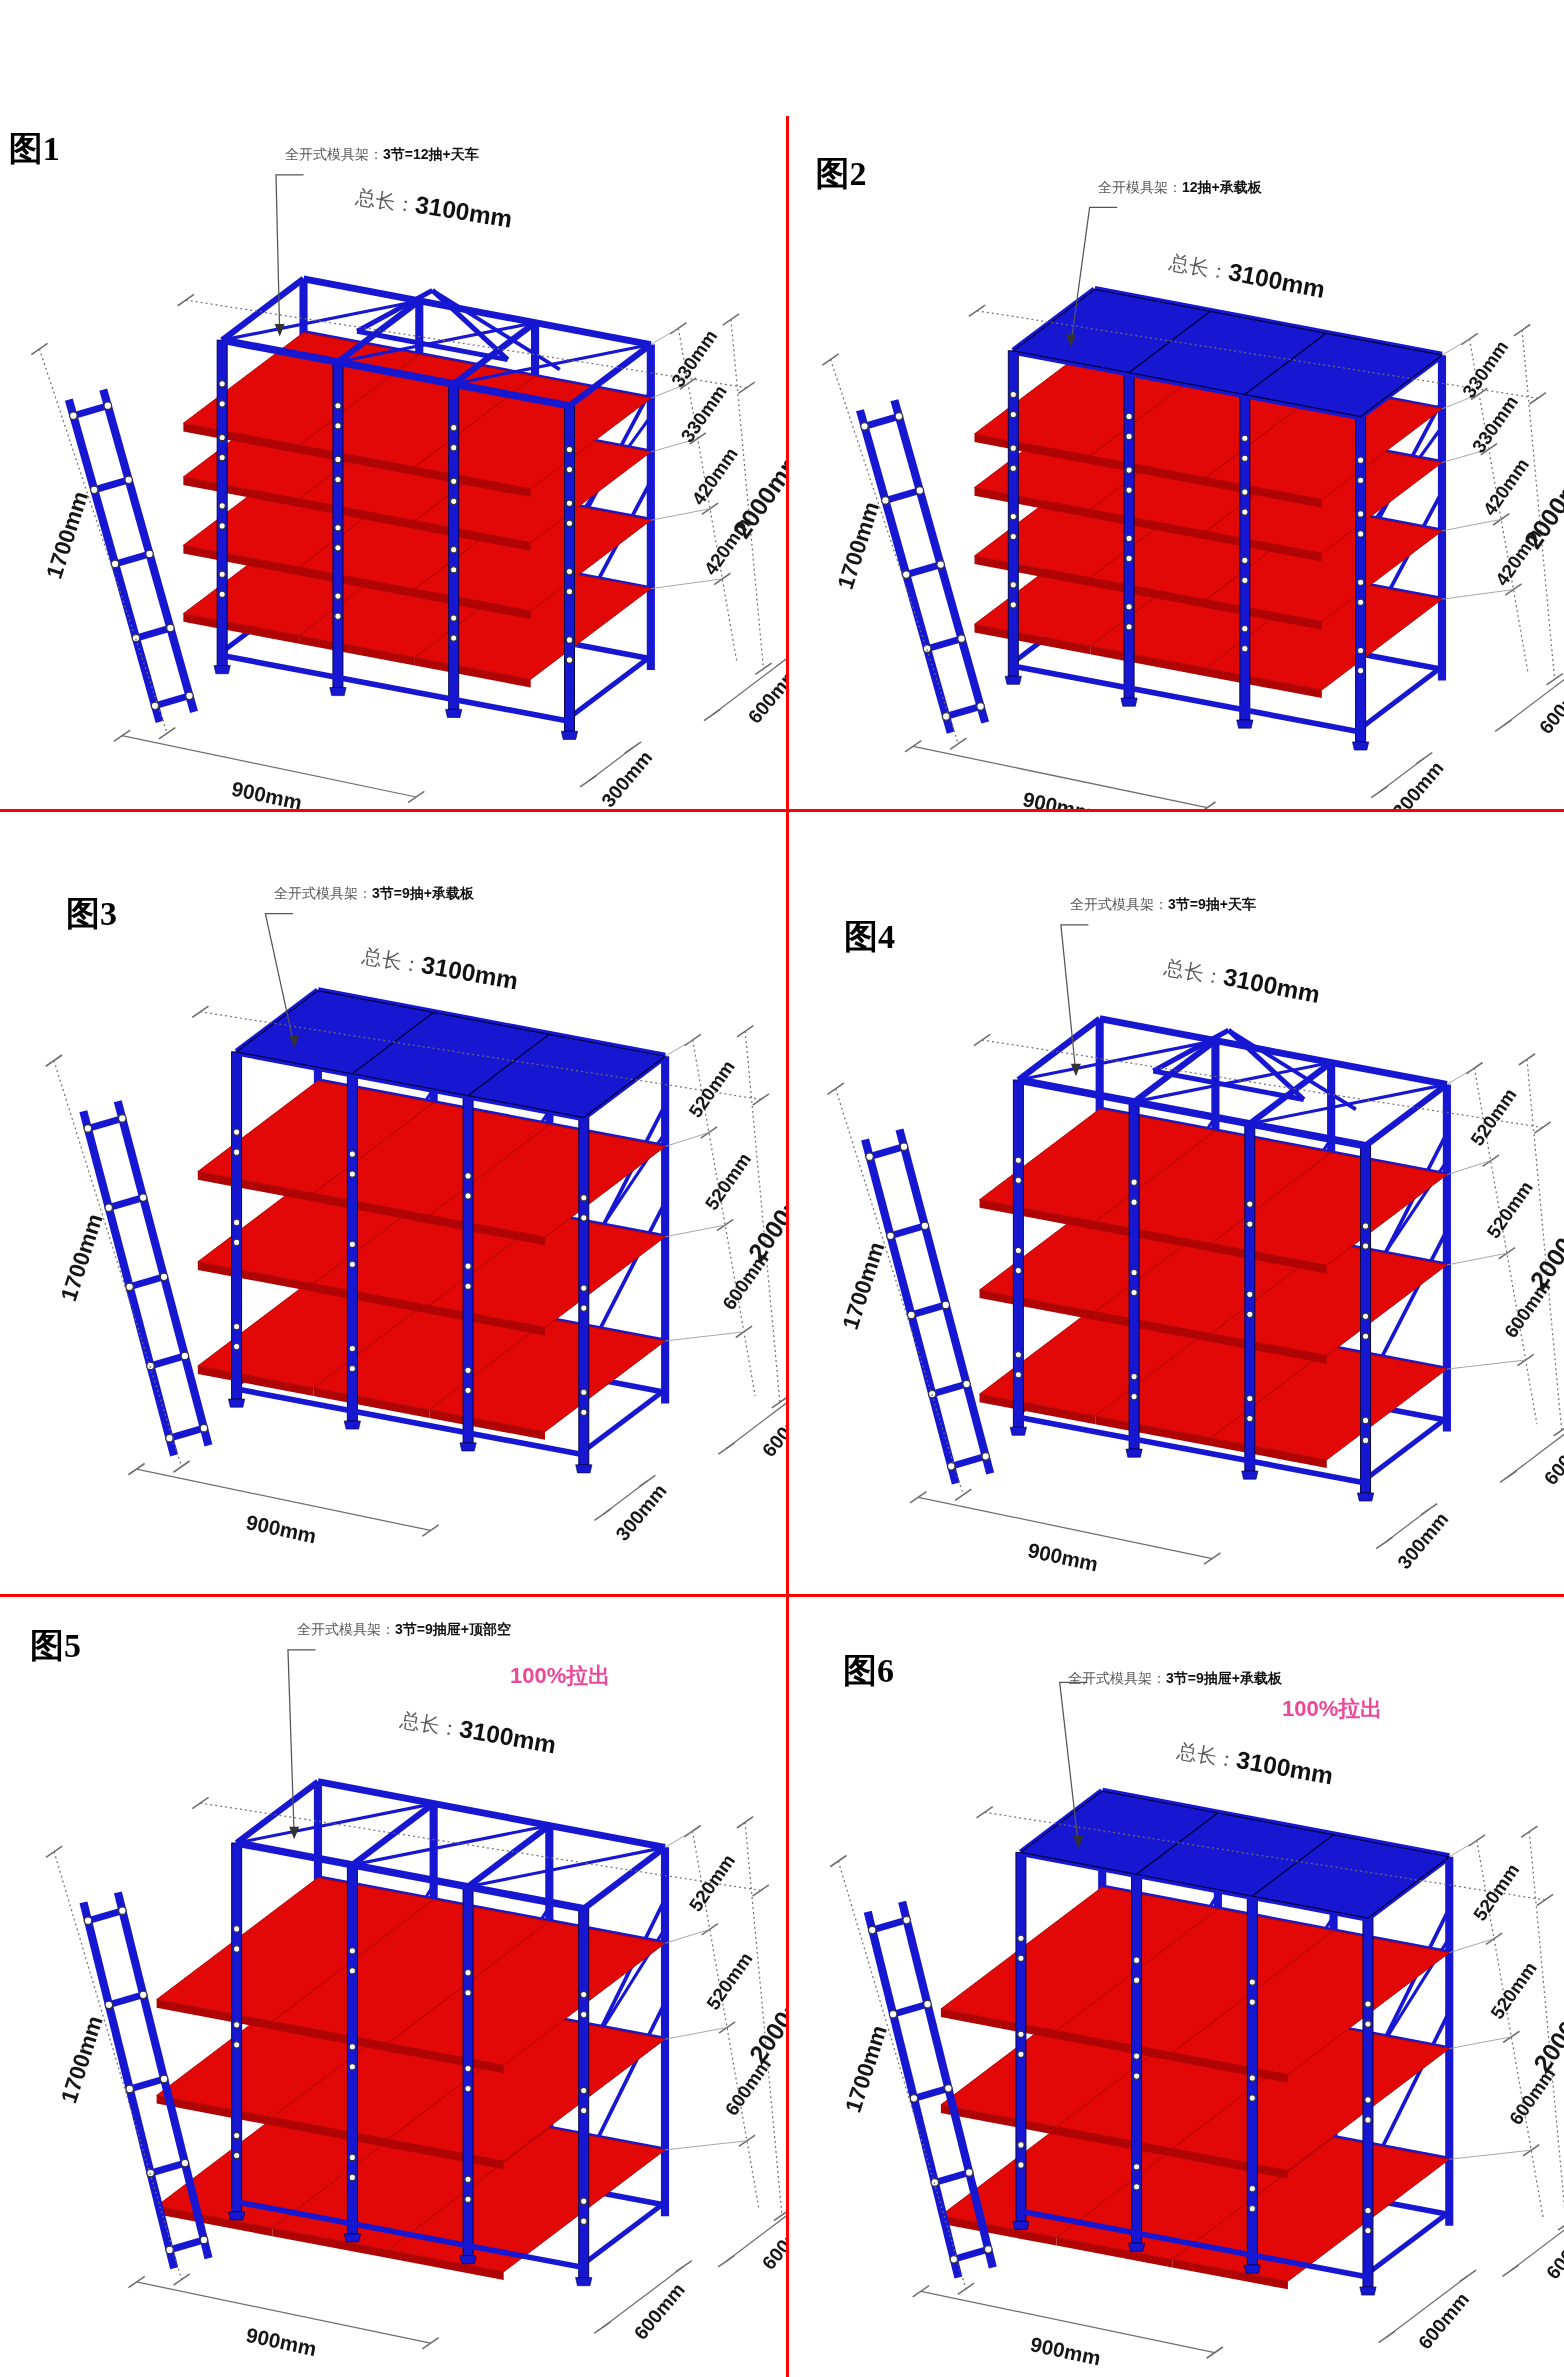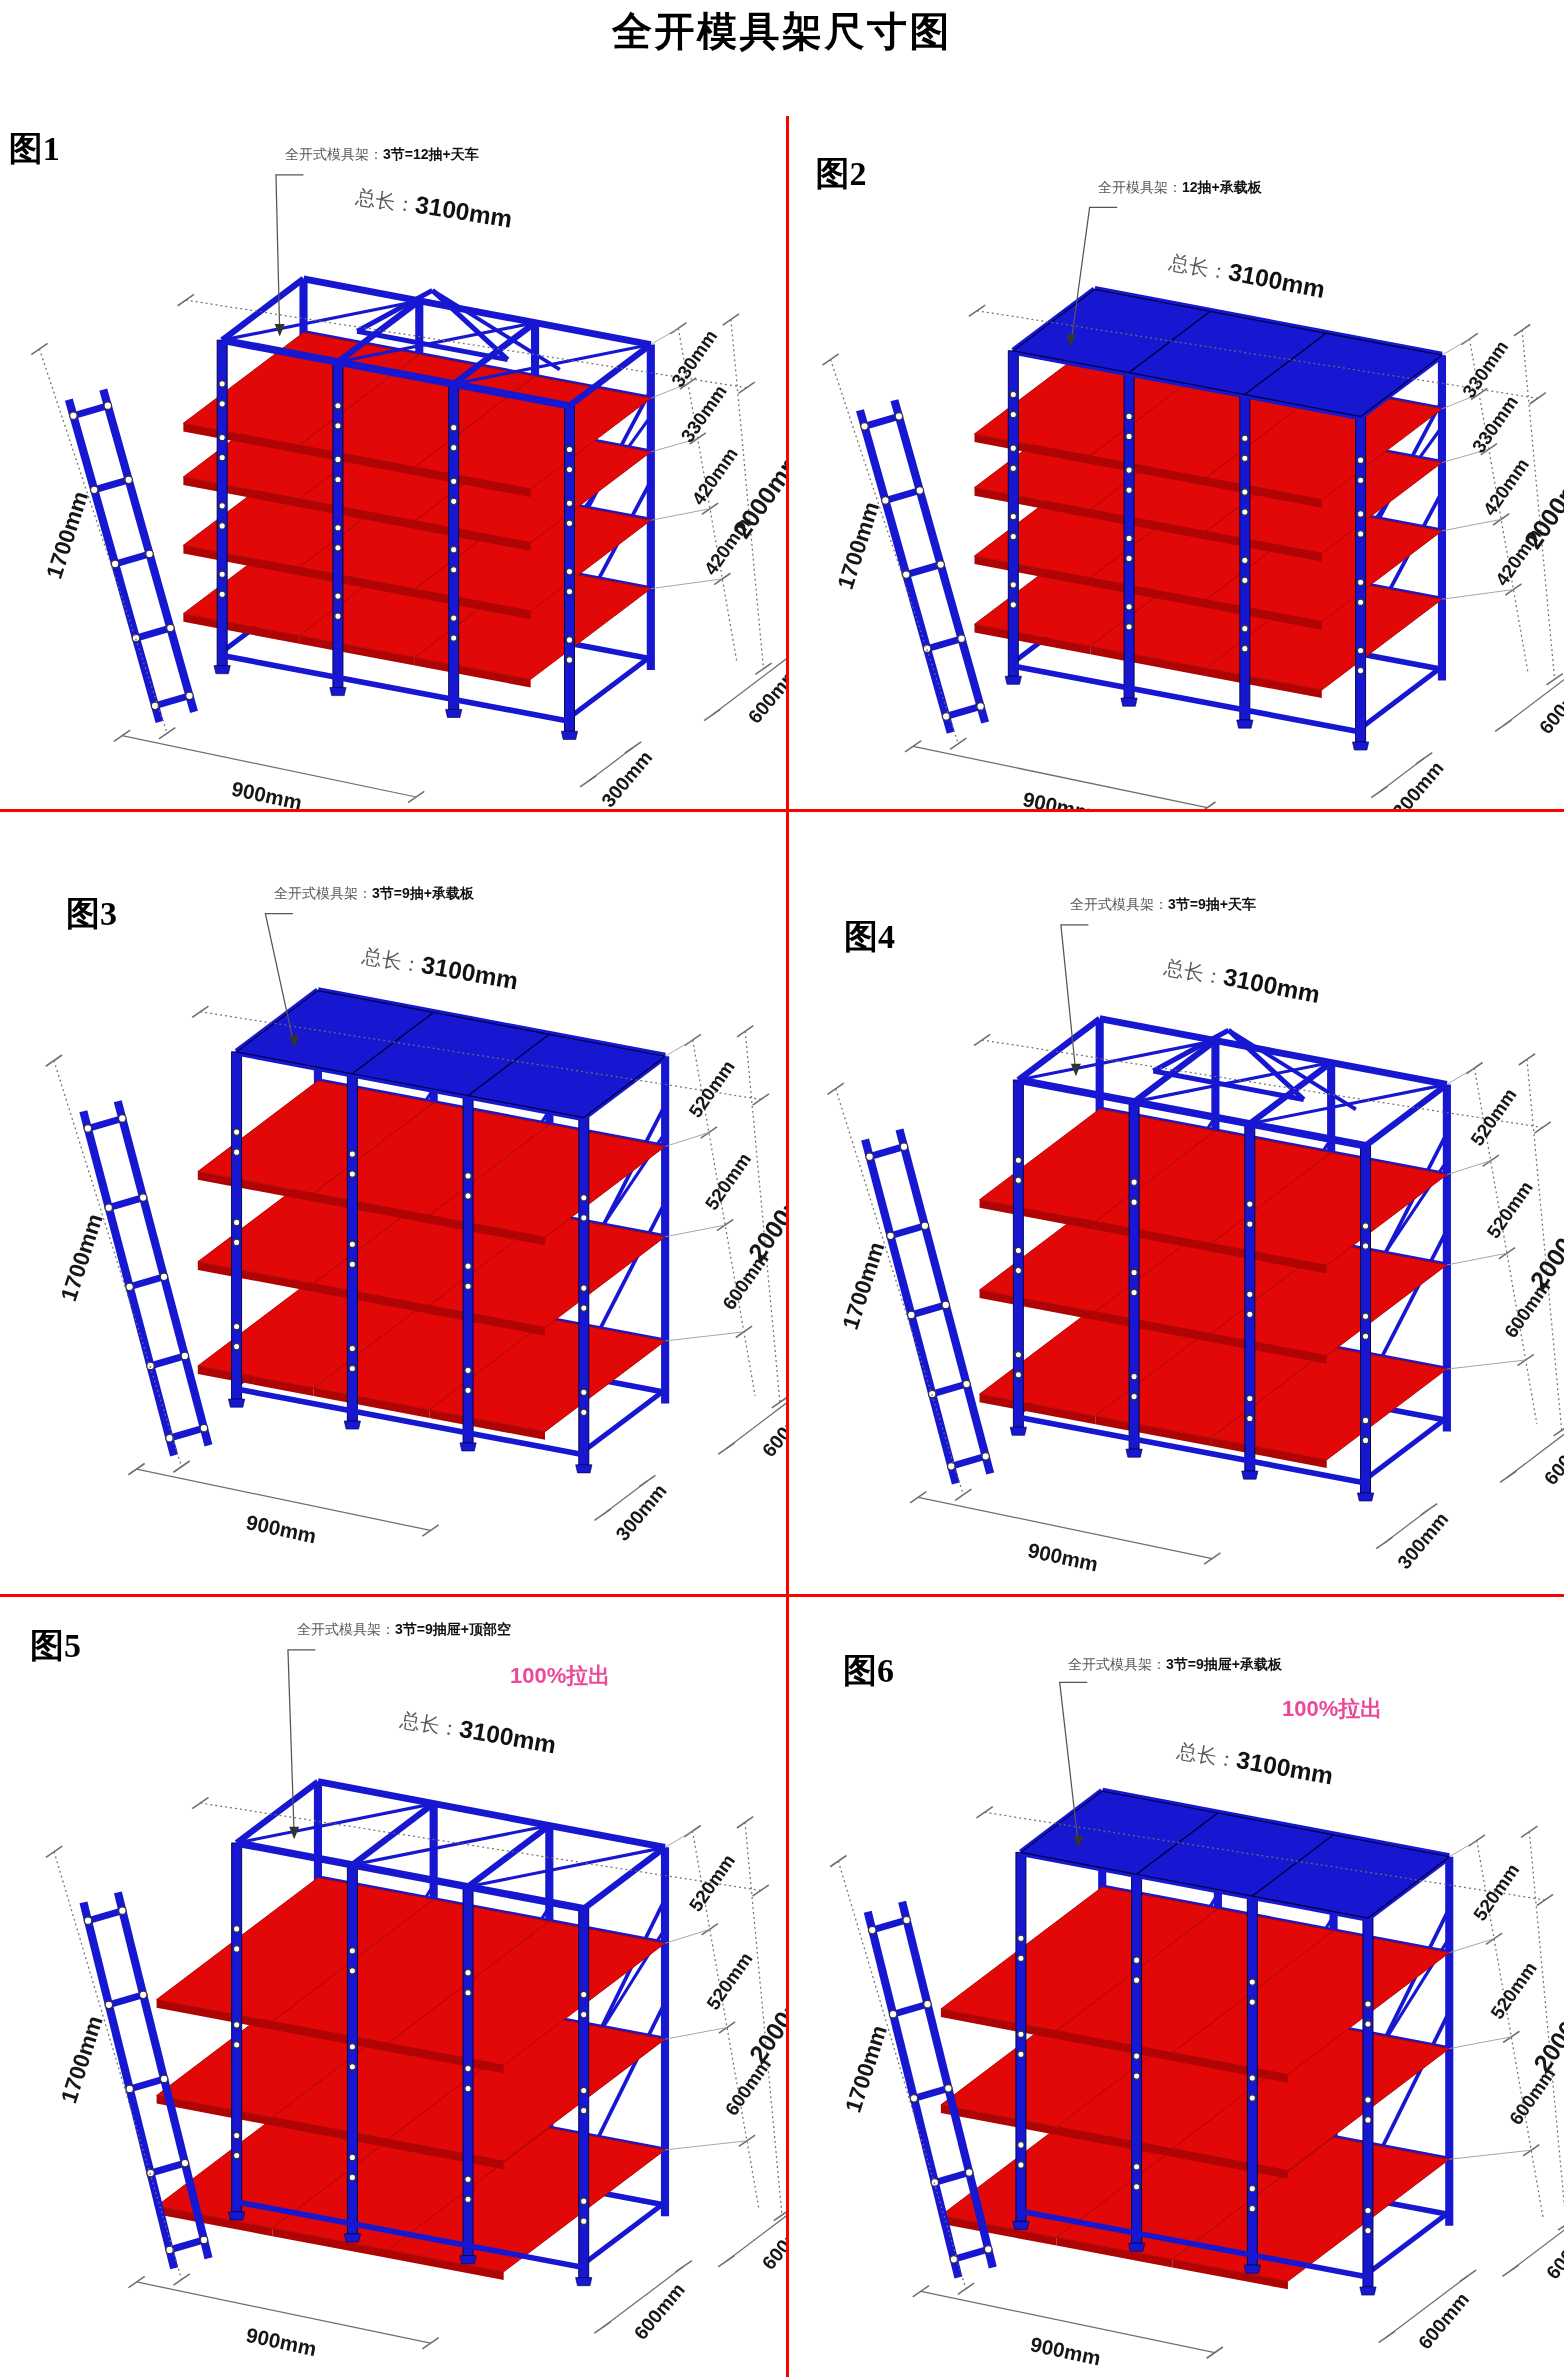--- a/index.html
+++ b/index.html
@@ -21,21 +21,20 @@
   .callout2:empty{display:none;}
   .total{position:absolute;font-size:20px;white-space:nowrap;transform-origin:left bottom;}
   .t-prefix{color:#595959;}
   .t-value{color:#111111;font-weight:bold;font-size:24.4px;}
   svg.rack{position:absolute;left:0;top:0;}
 </style>
 </head>
 <body>
 
 <div class="page">
-  <div class="main-title">全开模具架尺寸图</div>
   <div class="vdiv"></div>
   <div class="hdiv hdiv1"></div>
   <div class="hdiv hdiv2"></div>
 
   <div class="panel" id="p0" style="left: 0px; top: 116px; width: 786px; height: 693px;">
     <svg class="rack" width="786" height="693" viewBox="0 0 1256 1107">
         <line x1="485" y1="780" x2="485" y2="260" stroke-width="13" stroke="#1717d2"></line>
         <line x1="670" y1="815" x2="670" y2="295" stroke-width="13" stroke="#1717d2"></line>
         <line x1="855" y1="850" x2="855" y2="330" stroke-width="13" stroke="#1717d2"></line>
         <line x1="1040" y1="885" x2="1040" y2="365" stroke-width="13" stroke="#1717d2"></line>
@@ -893,18 +892,18 @@
         <line x1="957" y1="1185" x2="1087" y2="1087" stroke-width="2" stroke="#6e6e6e"></line>
         <line x1="944" y1="1194" x2="970" y2="1176" stroke-width="2.5" stroke="#6e6e6e"></line>
         <line x1="1074" y1="1096" x2="1100" y2="1078" stroke-width="2.5" stroke="#6e6e6e"></line>
         <text x="1056" y="1166" fill="#161616" font-size="31" font-weight="bold" text-anchor="middle" font-family="&quot;Liberation Sans&quot;,sans-serif" transform="rotate(-50 1056 1166)">600mm</text>
         <line x1="1155" y1="1079" x2="1295" y2="973" stroke-width="2" stroke="#6e6e6e"></line>
         <line x1="1142" y1="1088" x2="1168" y2="1070" stroke-width="2.5" stroke="#6e6e6e"></line>
         <line x1="1282" y1="982" x2="1308" y2="964" stroke-width="2.5" stroke="#6e6e6e"></line>
         <text x="1261" y="1054" fill="#161616" font-size="31" font-weight="bold" text-anchor="middle" font-family="&quot;Liberation Sans&quot;,sans-serif" transform="rotate(-50 1261 1054)">600mm</text>
       </svg>
     <span class="figlab" style="left: 55px; top: 58px;">图6</span>
-    <div class="callout" style="left: 280px; top: 60px;"><span class="c-prefix">全开式模具架：</span><span class="c-spec">3节=9抽屉+承载板</span></div>
+    <div class="callout" style="left: 280px; top: 74px;"><span class="c-prefix">全开式模具架：</span><span class="c-spec">3节=9抽屉+承载板</span></div>
     <div class="callout2" style="left: 494px; top: 98px;">100%拉出</div>
     <div class="total" style="left: 387px; top: 139px; transform: rotate(10deg);"><span class="t-prefix">总长：</span><span class="t-value">3100mm</span></div>
   </div>
 </div>
 
 
 </body></html>

